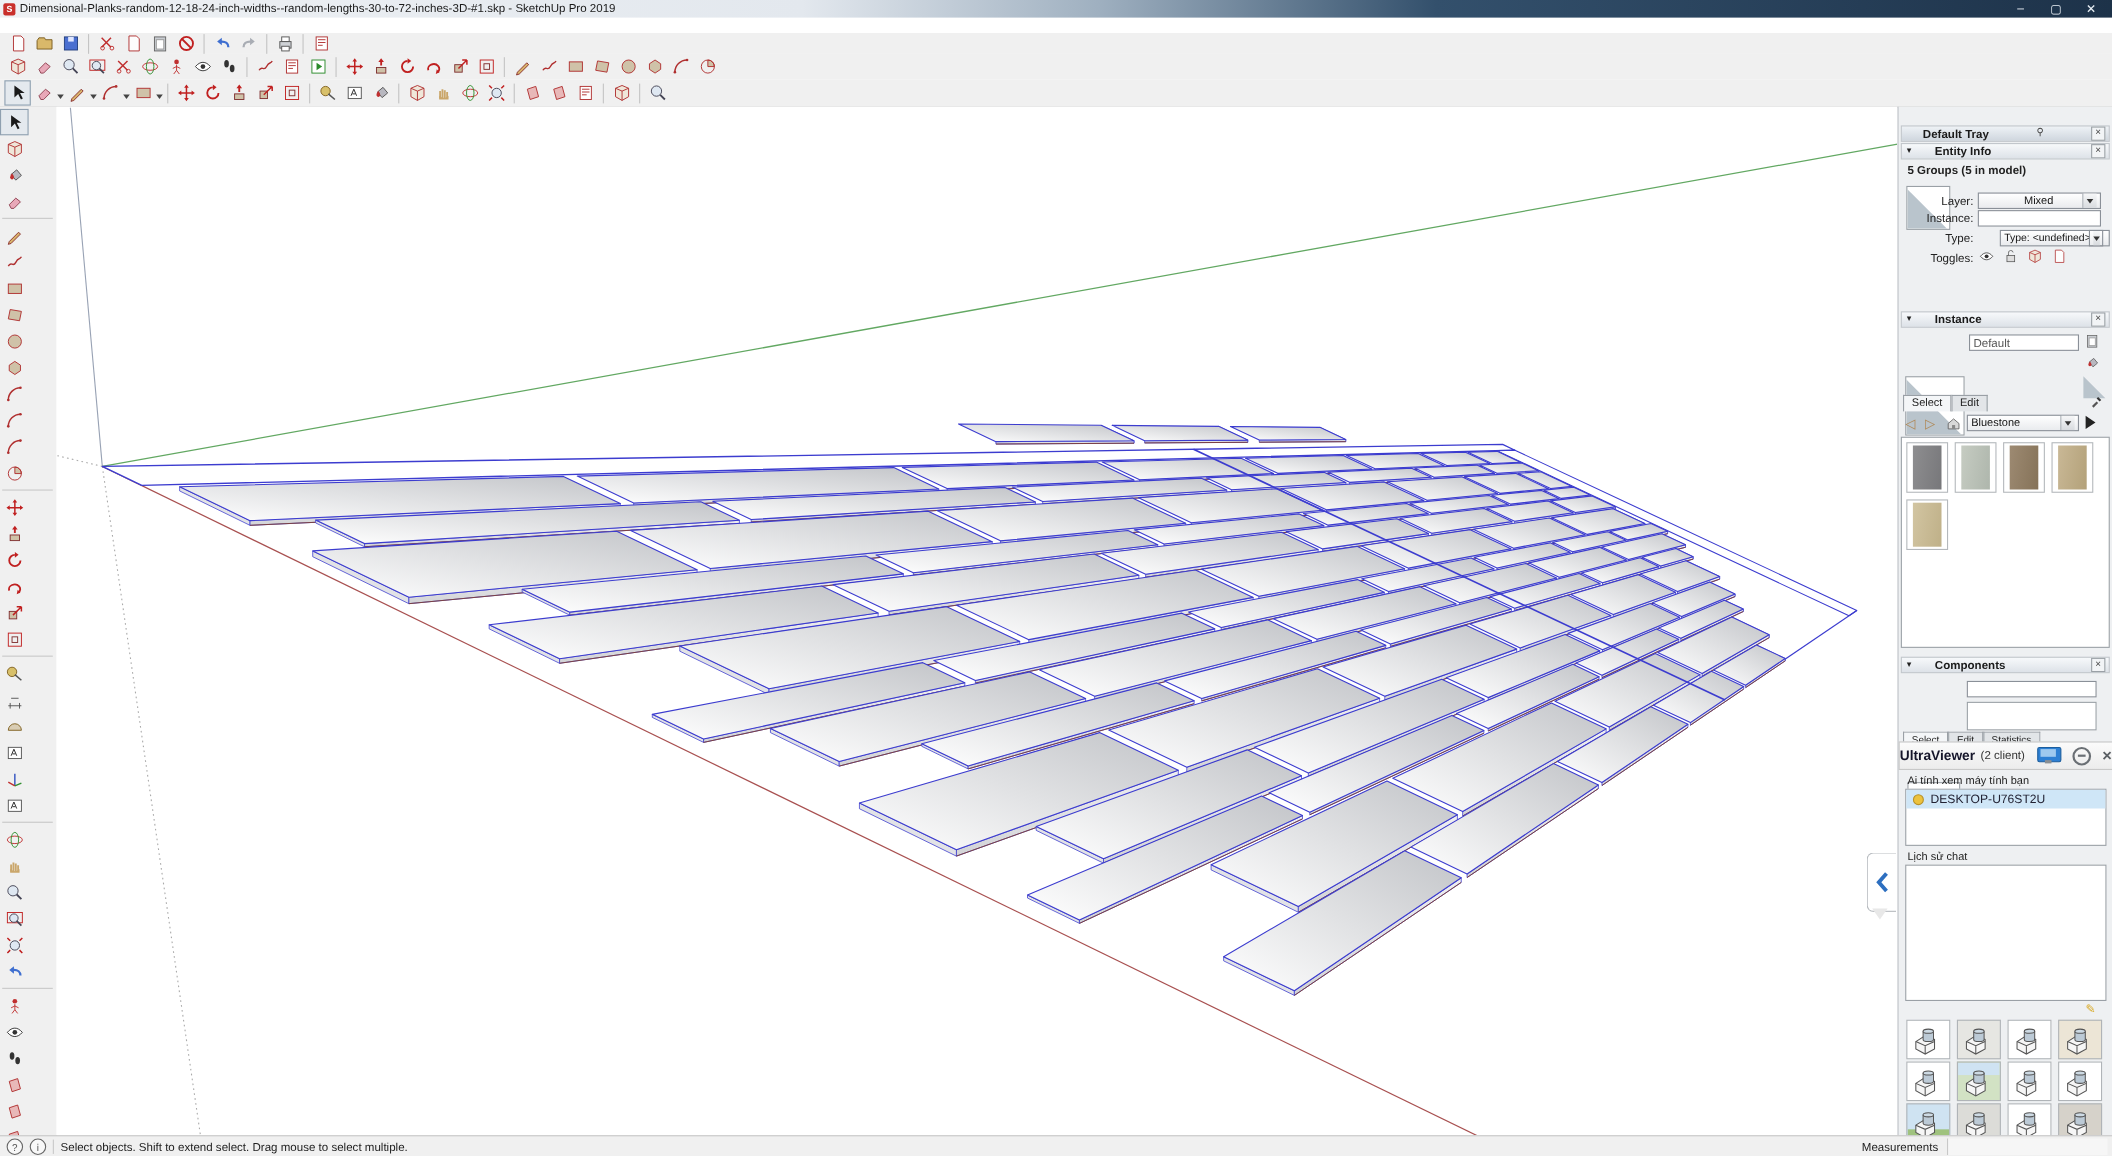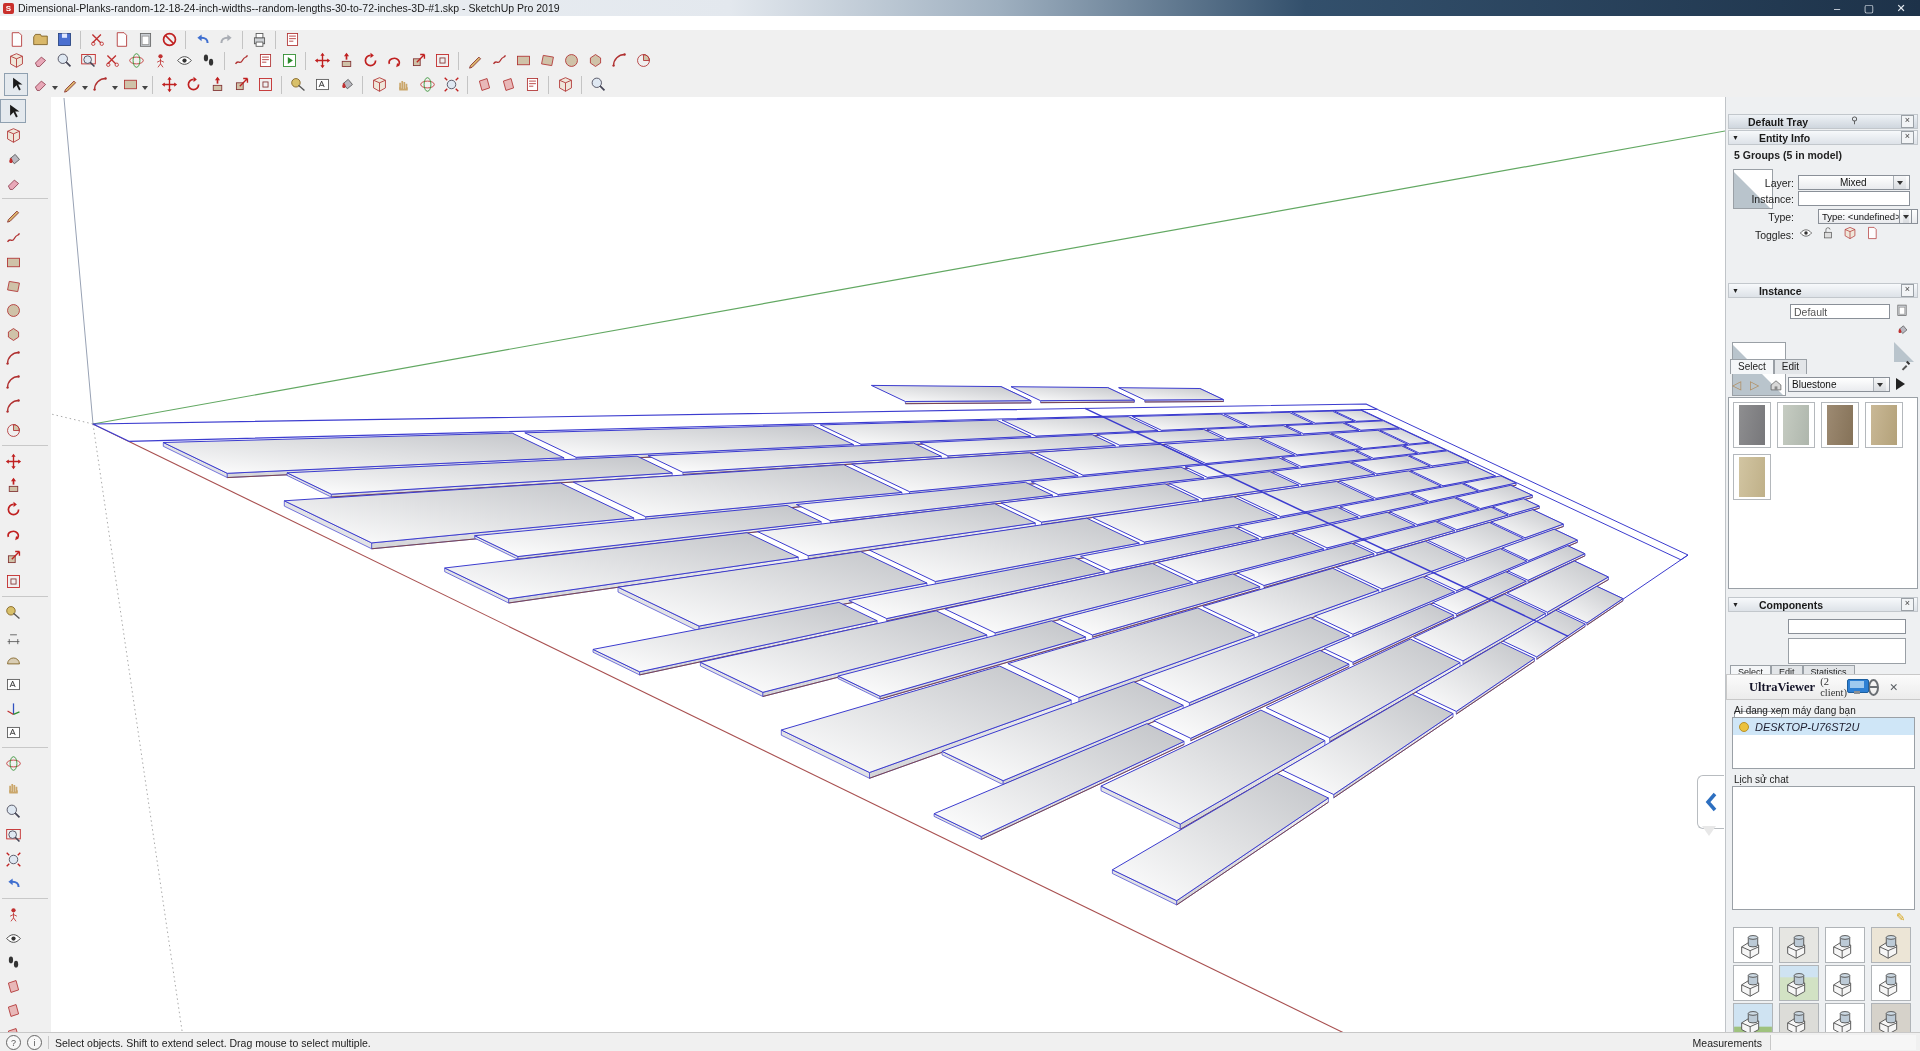--- a/index.html
+++ b/index.html
@@ -56,21 +56,21 @@
   .tab{border:1px solid #9aa0a6;border-bottom:none;background:#e2e5e8;padding:1px 7px 2px 7px;
     font-size:10px;color:#222;display:inline-block;}
   .tab.on{background:#f4f6f8;position:relative;top:0px;}
   .whitebox{position:absolute;background:#fff;border:1px solid #9aa0a6;box-sizing:border-box;}
   .sw{position:absolute;width:38px;height:46px;background:#fff;border:1px solid #b4b8bc;box-sizing:border-box;padding:2px 5px;}
   .sw > div{width:100%;height:100%;}
   .mini-btn{position:absolute;width:16px;height:16px;display:flex;align-items:center;justify-content:center;}
   .mini-btn svg{width:14px;height:14px;}
   
   #uv-title{position:absolute;background:linear-gradient(#fbfbfb,#ececec);border:1px solid #c8c8c8;
-    display:flex;align-items:center;padding:0 22px;box-sizing:border-box;font-family:Liberation Serif, serif;}
+    display:flex;align-items:center;padding:0 0;box-sizing:border-box;}
   #uv-title b{font-size:12.5px;color:#15152a;}
   #uv-title .cnt{font-size:10.5px;color:#333;margin-left:5px;}
   #uv-mon{margin-left:auto;width:22px;height:16px;position:relative;}
   #uv-mon .scr{position:absolute;left:0;top:0;width:20px;height:12px;background:#2d7fd3;border:1px solid #1c5e9e;border-radius:2px;}
   #uv-mon .scr2{position:absolute;left:3px;top:2px;width:14px;height:7px;background:#9ec9ef;}
   #uv-mon .std{position:absolute;left:7px;top:12px;width:6px;height:3px;background:#8a8f94;}
   #uv-min{width:17px;height:17px;border:2px solid #6a6f74;border-radius:50%;margin-left:10px;
     display:flex;align-items:center;justify-content:center;box-sizing:border-box;}
   #uv-min i{width:7px;height:2px;background:#6a6f74;}
   #uv-x{font-size:15px;font-weight:bold;color:#5a5f64;margin-left:10px;}
@@ -1275,22 +1275,22 @@
       <span id="uv-mon">
           <span class="scr"></span>
           <span class="scr2"></span>
           <span class="std"></span>
         </span>
       <span id="uv-min">
           <i></i>
         </span>
       <span id="uv-x">×</span>
     </div>
-    <div class="uvlbl" style="left:8px;top:608px;">Ai đang xem máy đang bạn</div>
-    <div class="whitebox" style="left:6px;top:620px;width:183px;height:52px;font-style:italic;">
+    <div class="uvlbl" style="left:8px;top:608px;">Ai tính xem máy tính bạn</div>
+    <div class="whitebox" style="left:6px;top:620px;width:183px;height:52px;">
       <div id="uv-client">
         <span class="dot"></span>
         <span>DESKTOP-U76ST2U</span>
       </div>
     </div>
     <div class="uvlbl" style="left:8px;top:677px;">Lịch sử chat</div>
     <div class="whitebox" style="left:6px;top:689px;width:183px;height:124px;"></div>
     <div class="abs" style="left:170px;top:814px;color:#d8a820;font-size:11px;">✎</div>
 
     <div id="stylesgrid" style="left:0;top:826px;width:195px;height:128px;">

